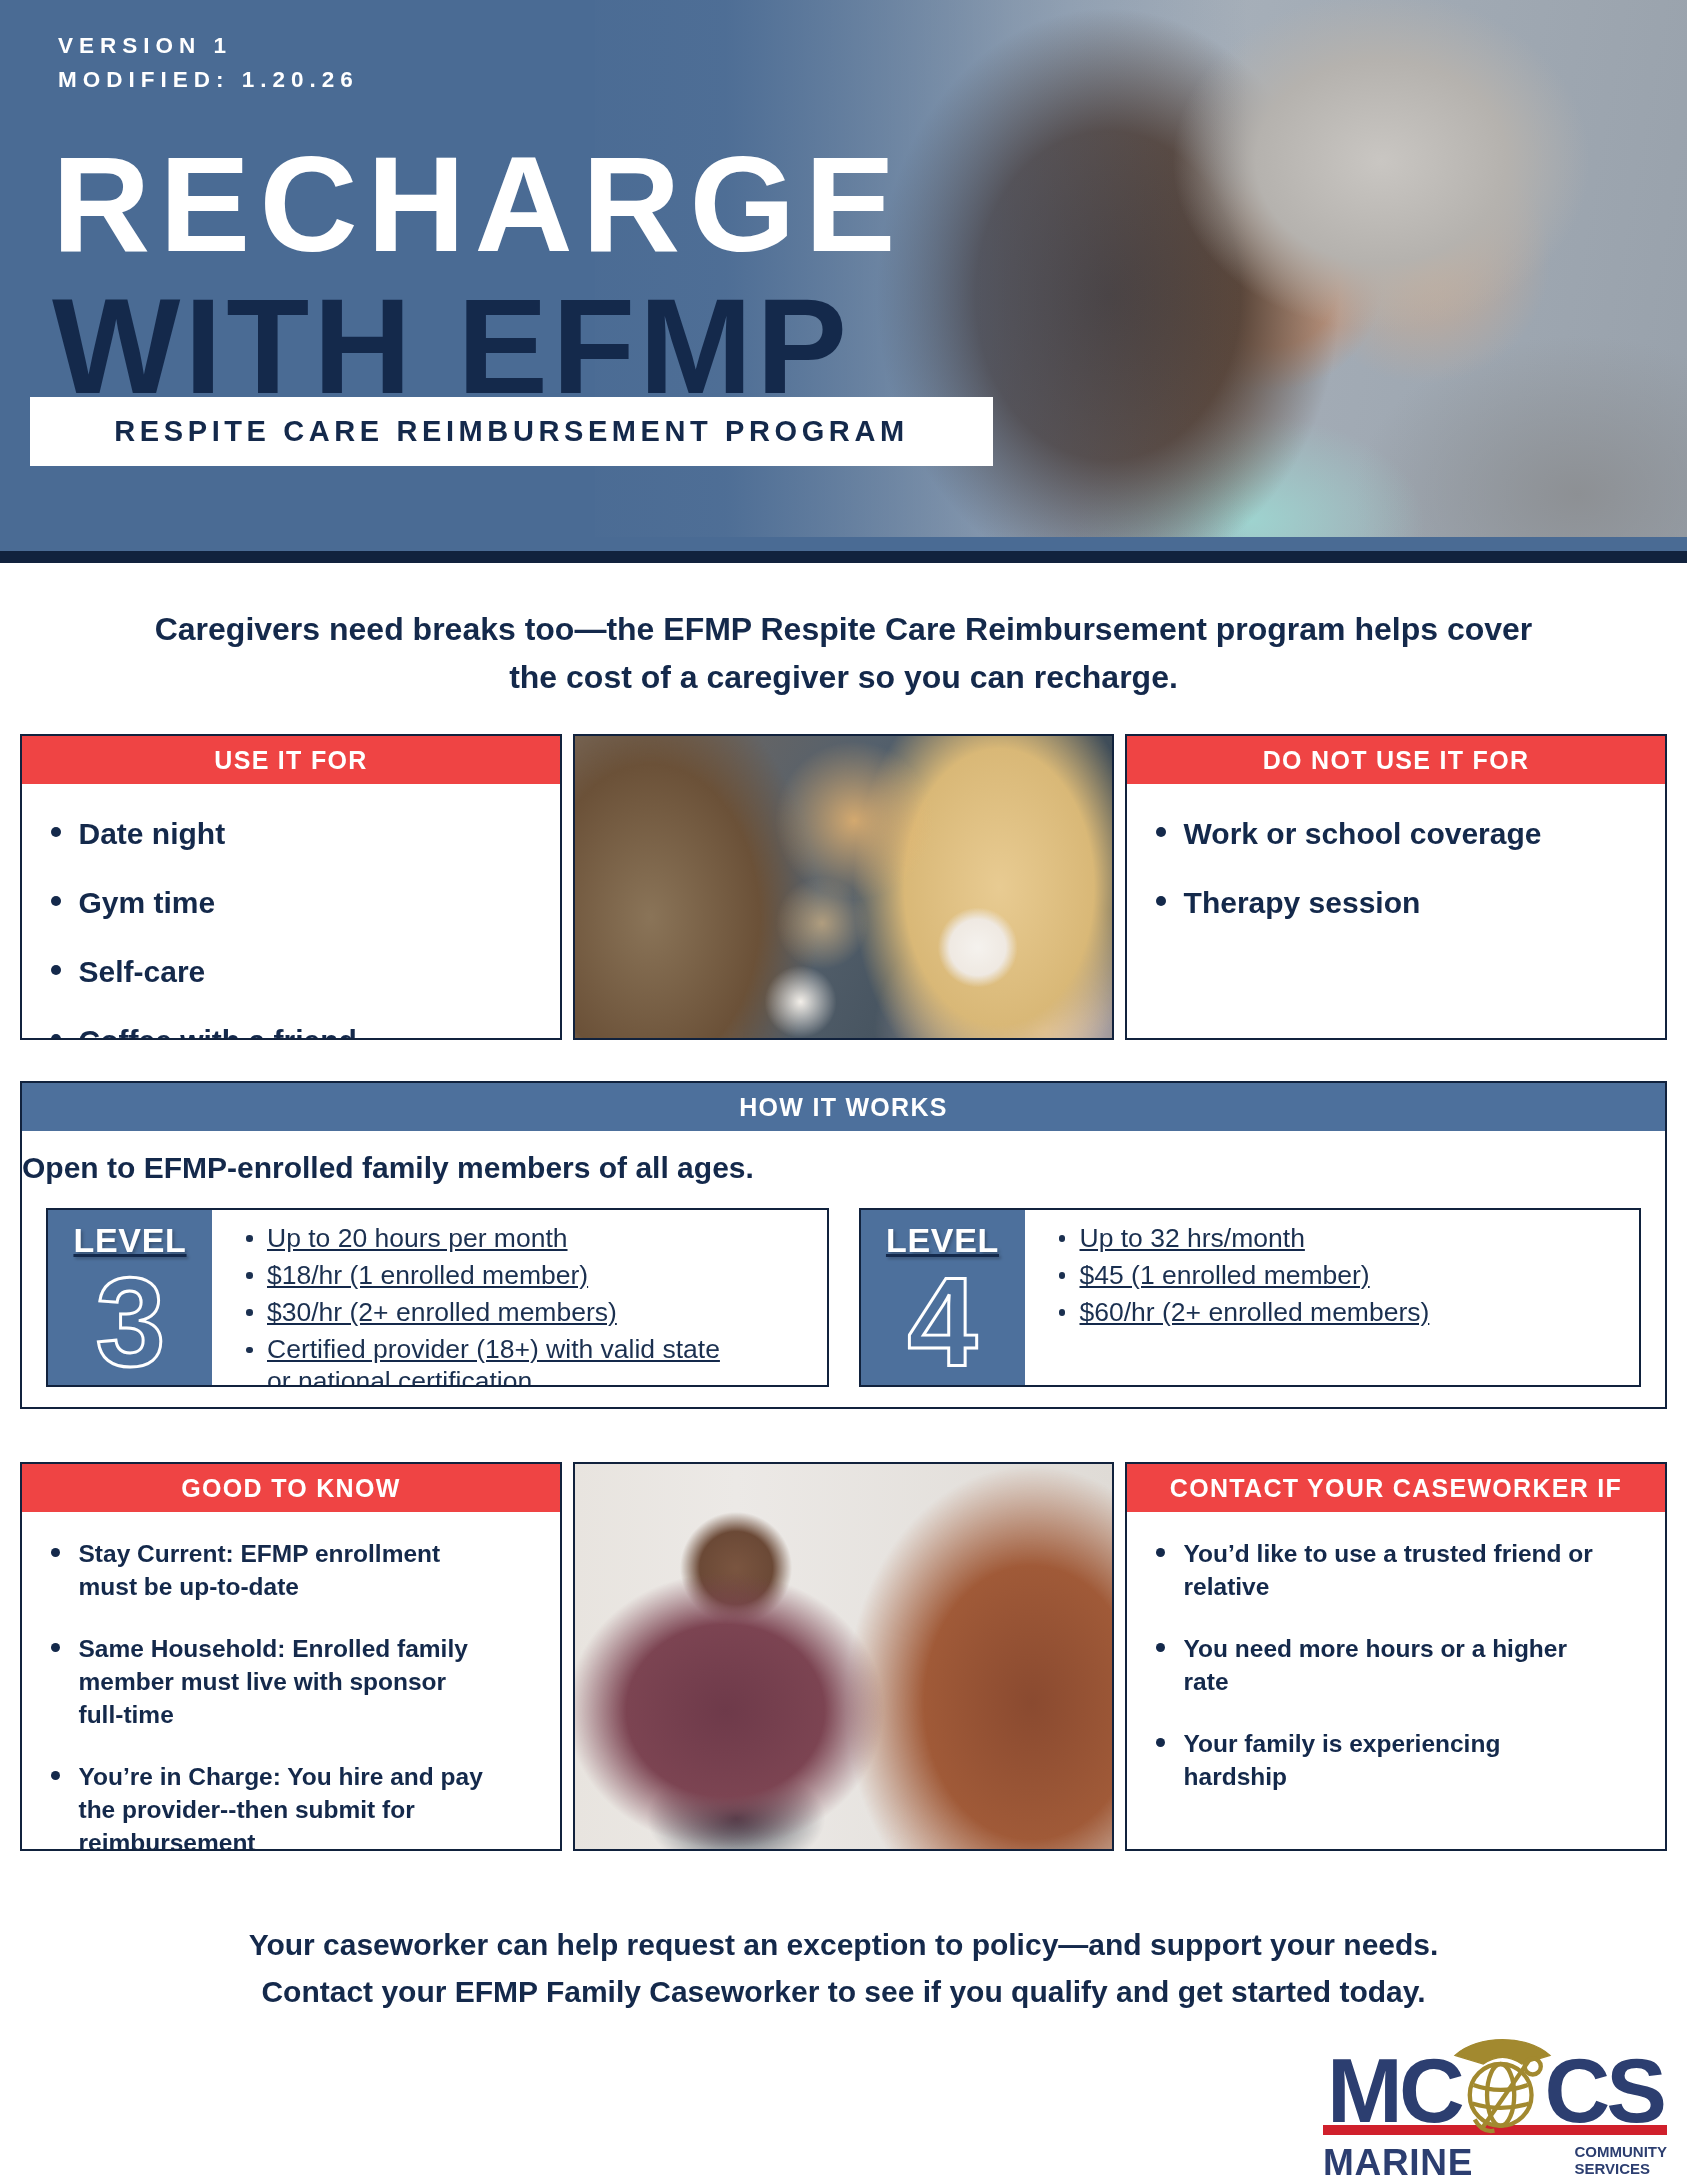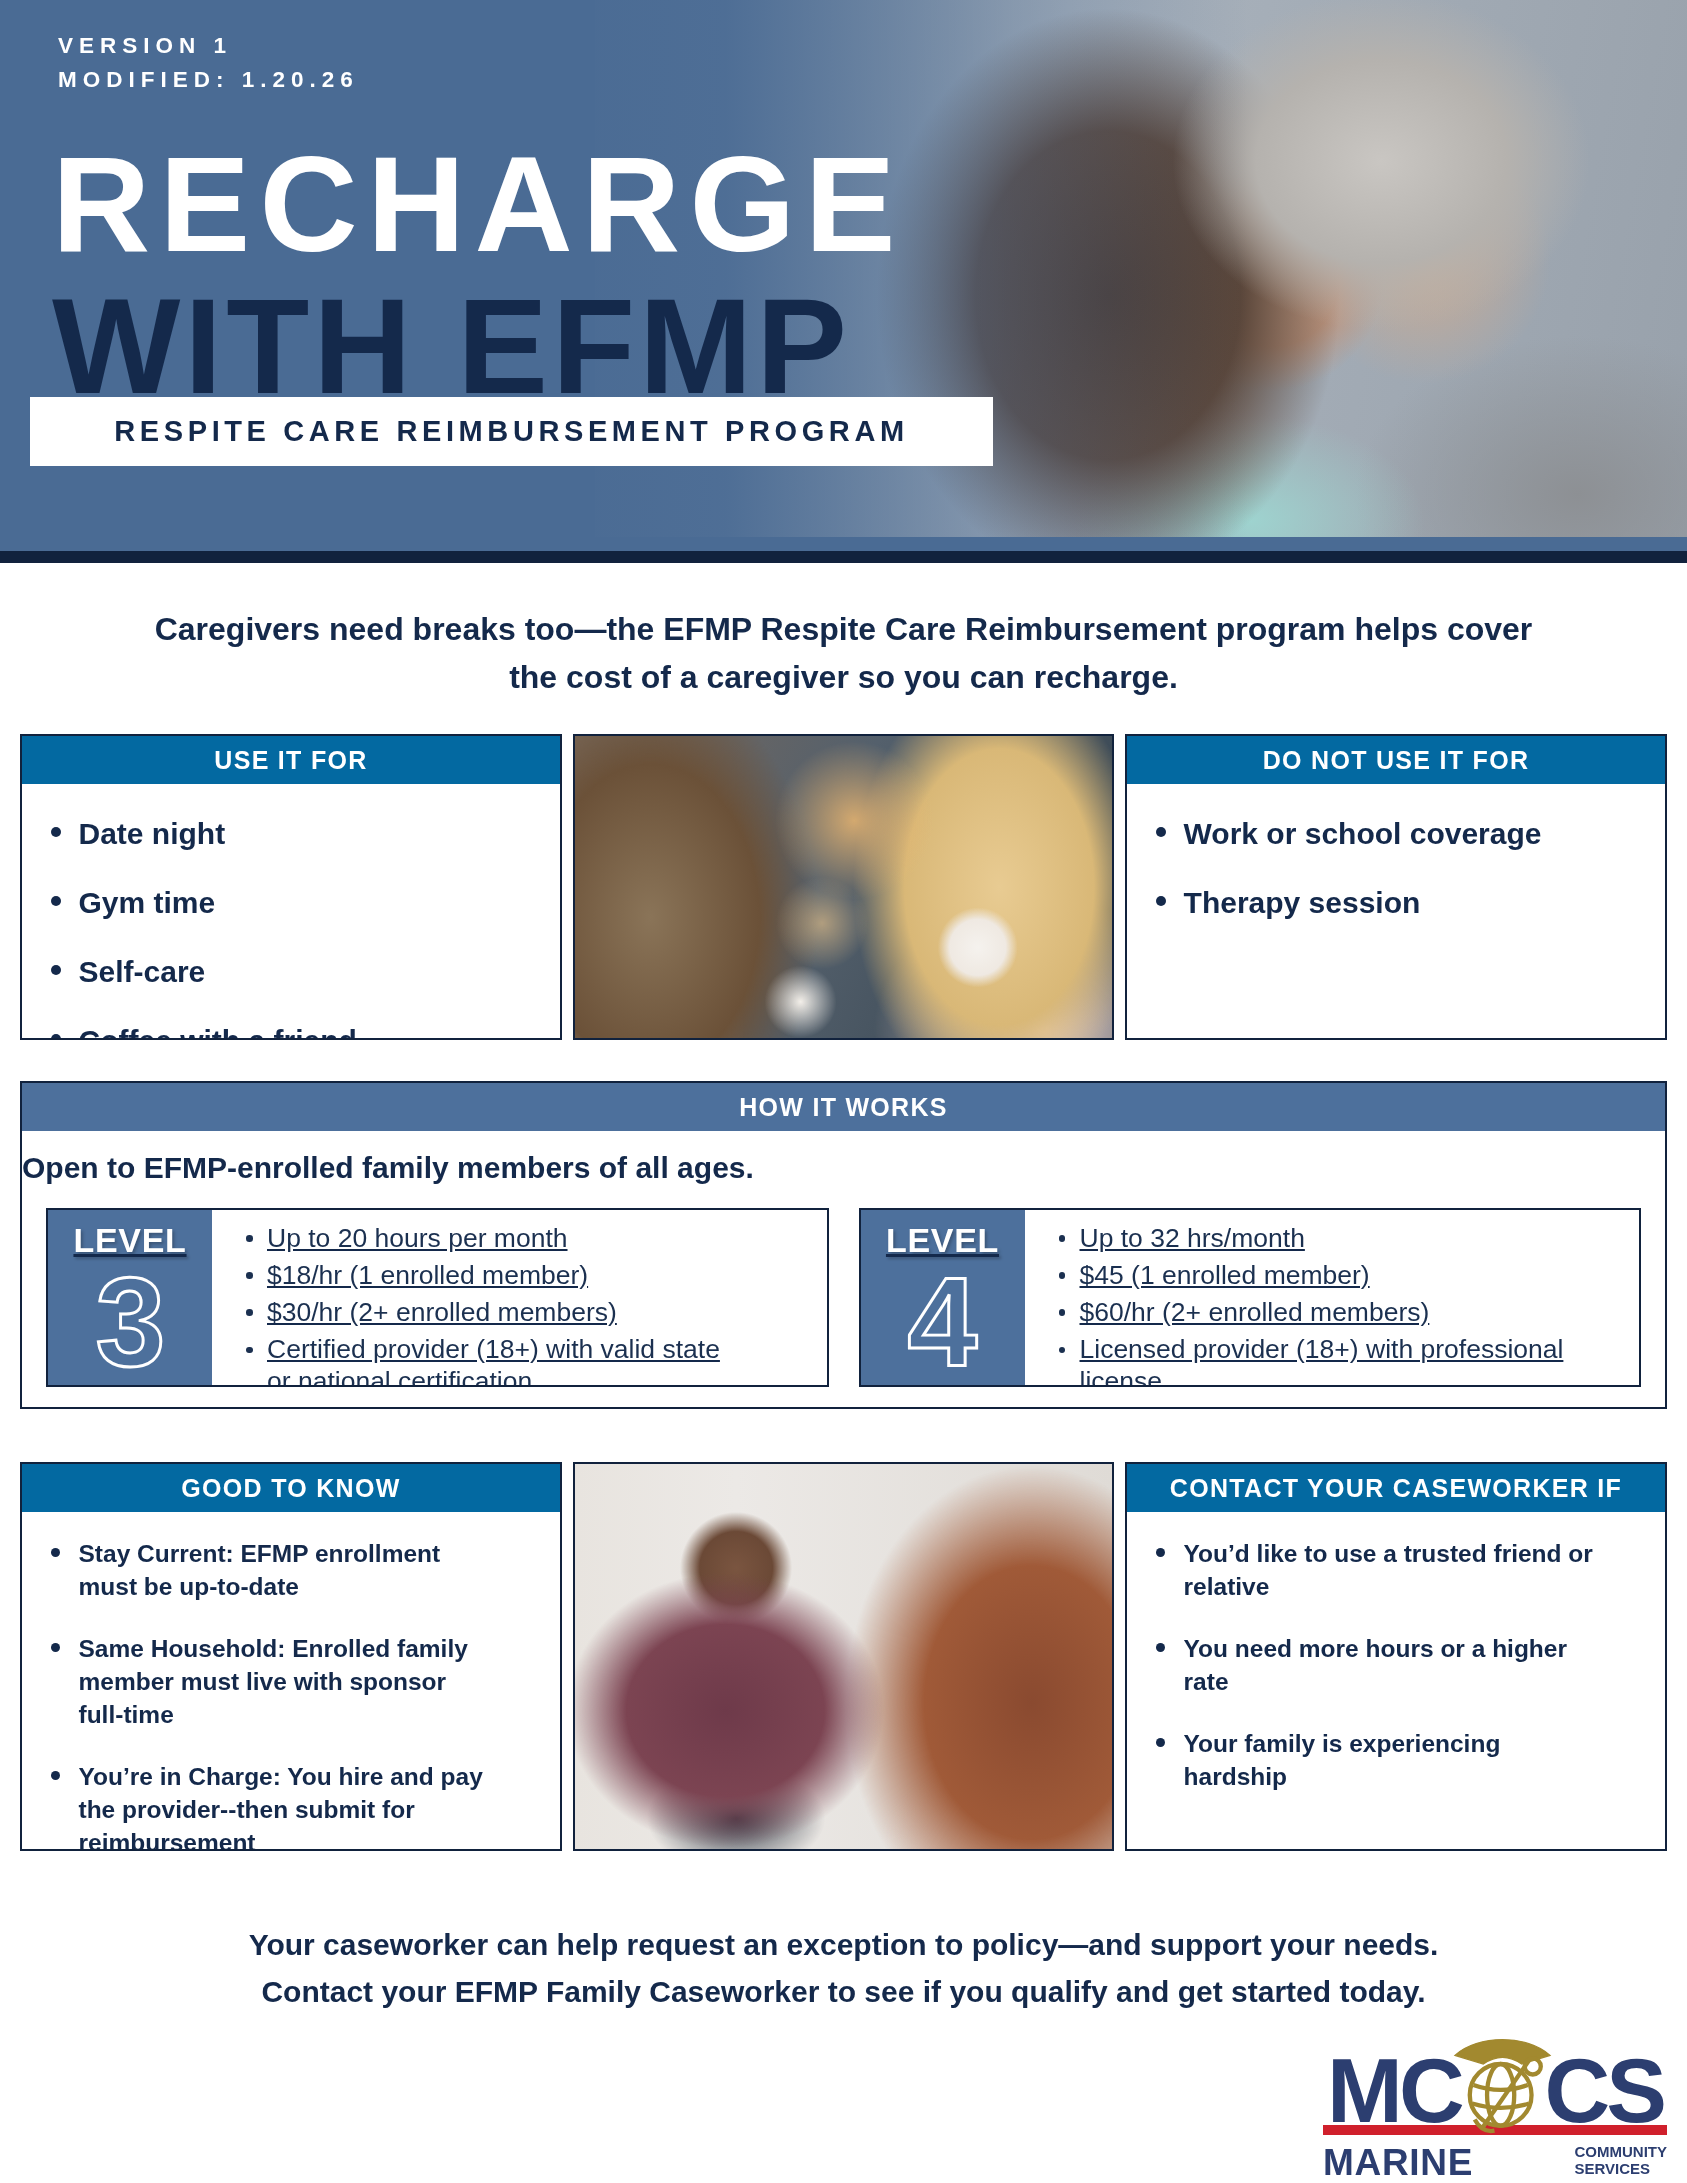--- a/index.html
+++ b/index.html
@@ -29,21 +29,21 @@
 
   
   .intro{margin:42px auto 0;width:1522px;text-align:center;font-size:32px;font-weight:800;
     line-height:1.5;color:#14294b;white-space:pre-line;}
 
   
   .row{display:grid;grid-template-columns:1fr 1fr 1fr;gap:10.6px;margin:0 20px;}
   .row1{margin-top:33px;height:306px;}
   .row3{margin-top:53px;height:389px;}
   .info-box{border:2.6px solid #11223d;background:#ffffff;display:flex;flex-direction:column;overflow:hidden;}
-  .box-header{height:48px;background:#0369a1;display:flex;align-items:center;justify-content:center;flex:0 0 auto;}
+  .box-header{height:48px;background:#ef4444;display:flex;align-items:center;justify-content:center;flex:0 0 auto;}
   .box-header span{color:#ffffff;font-size:25px;font-weight:800;letter-spacing:1.3px;}
   ul.blist{list-style:none;margin:0;padding:30px 12px 0 22.5px;}
   ul.blist li{position:relative;padding-left:34px;font-size:30px;font-weight:800;color:#14294b;
     margin-bottom:30px;line-height:1.3;white-space:pre-line;}
   ul.blist li::before{content:"";position:absolute;left:6.6px;top:13.2px;width:10px;height:10px;border-radius:50%;background:#14294b;}
   .row3 ul.blist{padding-top:25px;}
   .row3 ul.blist li{font-size:24.5px;margin-bottom:29px;line-height:1.35;}
   .row3 ul.blist li::before{top:10.6px;width:9.3px;height:9.3px;}
 
   .photo{border:2.6px solid #11223d;}
@@ -167,22 +167,20 @@
         <div class="level-side">
           <div class="level-label">LEVEL</div>
           <svg class="level-num" viewBox="0 0 150 190">
             <text x="75" y="178" text-anchor="middle">4</text>
           </svg>
         </div>
         <ul class="level-list">
           <li>Up to 32 hrs/month</li>
           <li>$45 (1 enrolled member)</li>
           <li>$60/hr (2+ enrolled members)</li>
-          <li>Licensed provider (18+) with professional
-license</li>
         </ul>
       </div>
     </div>
   </section>
 
   <section class="row row3">
     <div class="info-box">
       <div class="box-header">
         <span>GOOD TO KNOW</span>
       </div>

